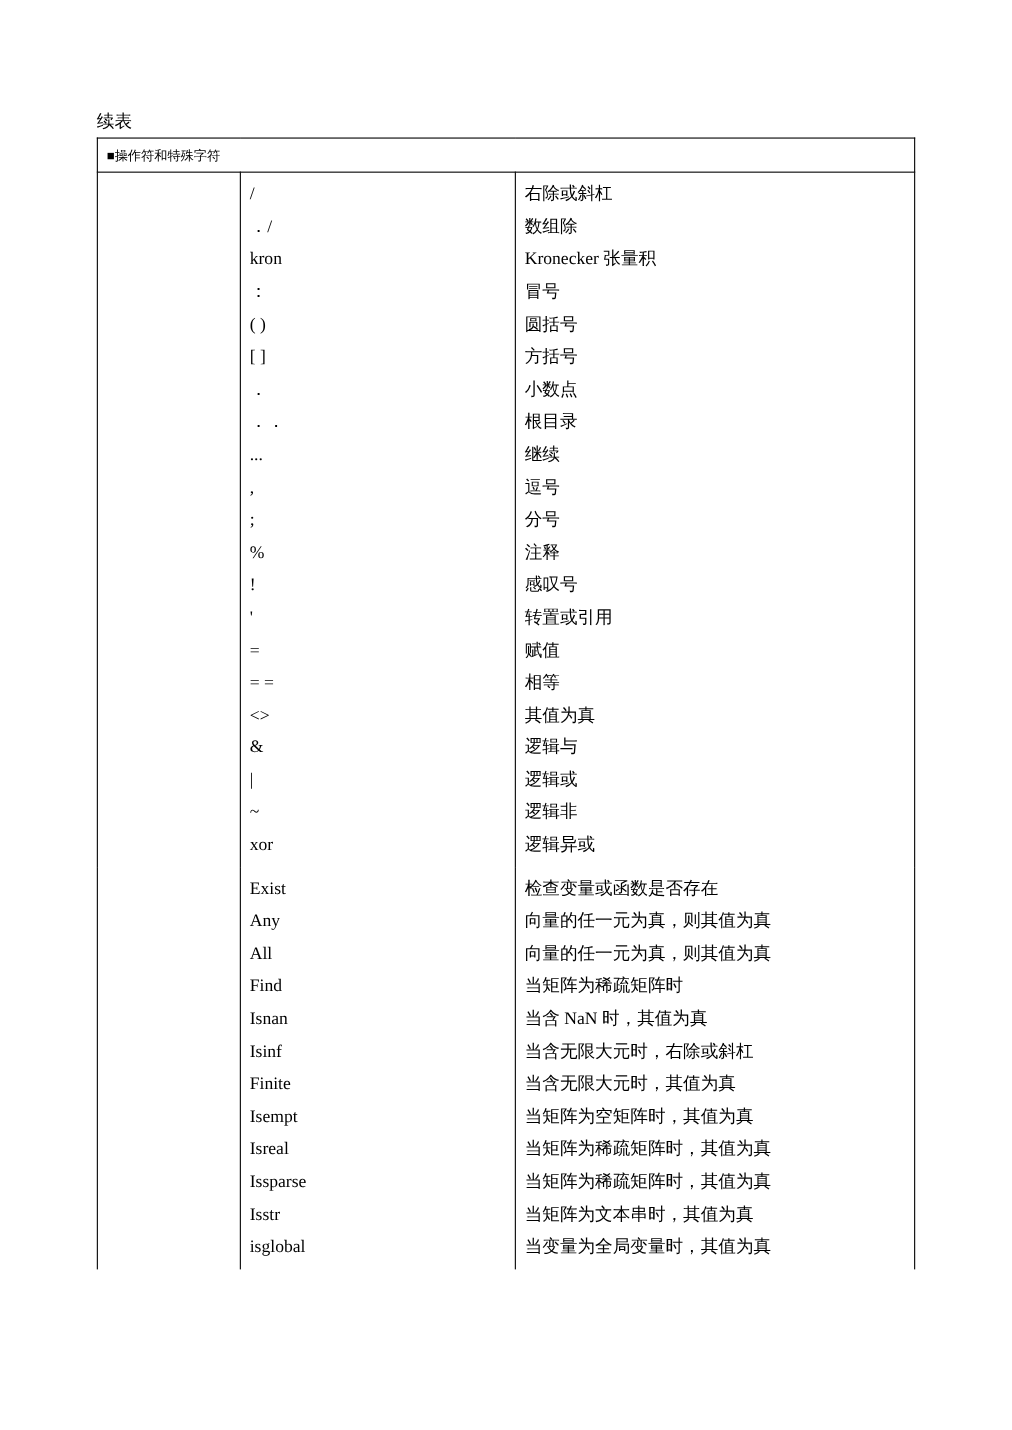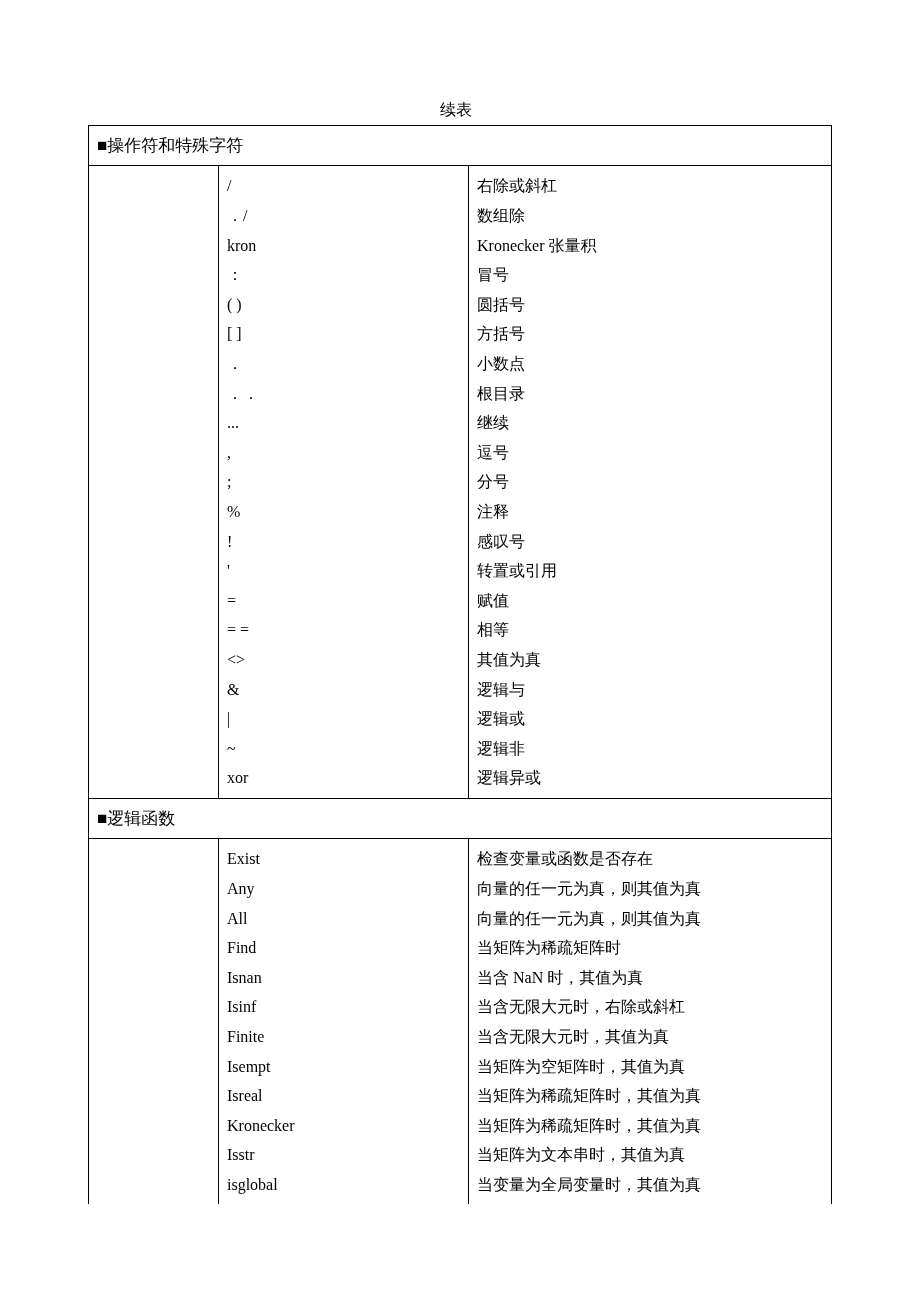--- a/index.html
+++ b/index.html
@@ -8,21 +8,21 @@
     background: #fff;
     font-family: "Times New Roman", "SimSun", serif;
     font-size: 16px;
     color: #000;
     width: 920px;
   }
   .page {
     padding: 100px 88px 60px 88px;
   }
   .top-label {
-    text-align: center;
+    text-align: left;
     font-size: 16px;
     margin-bottom: 4px;
     padding-right: 8px;
   }
   table.ref {
     border-collapse: collapse;
     width: 100%;
     table-layout: fixed;
   }
   table.ref td {
@@ -30,21 +30,21 @@
     border-right: 1px solid #000;
     padding: 5px 8px 5px 8px;
     vertical-align: top;
     line-height: 1.85;
     font-size: 16px;
   }
   tr.section td.section-cell {
     border-top: 1px solid #000;
     border-bottom: 1px solid #000;
     padding: 4px 8px;
-    font-size: 17px;
+    font-size: 12px;
   }
   col.c1 { width: 130px; }
   col.c2 { width: 250px; }
   col.c3 { width: auto; }
 </style>
 </head>
 <body>
 
 <div class="page">
 
@@ -105,37 +105,34 @@
         <div>赋值</div>
         <div>相等</div>
         <div>其值为真</div>
         <div>逻辑与</div>
         <div>逻辑或</div>
         <div>逻辑非</div>
         <div>逻辑异或</div>
       </td>
     </tr>
 
-    <tr class="section">
-      <td class="section-cell" colspan="3">■逻辑函数</td>
-    </tr>
 
     <tr>
       <td></td>
       <td>
         <div>Exist</div>
         <div>Any</div>
         <div>All</div>
         <div>Find</div>
         <div>Isnan</div>
         <div>Isinf</div>
         <div>Finite</div>
         <div>Isempt</div>
         <div>Isreal</div>
-        <div>Kronecker</div>
+        <div>Issparse</div>
         <div>Isstr</div>
         <div>isglobal</div>
       </td>
       <td>
         <div>检查变量或函数是否存在</div>
         <div>向量的任一元为真，则其值为真</div>
         <div>向量的任一元为真，则其值为真</div>
         <div>当矩阵为稀疏矩阵时</div>
         <div>当含 NaN 时，其值为真</div>
         <div>当含无限大元时，右除或斜杠</div>

